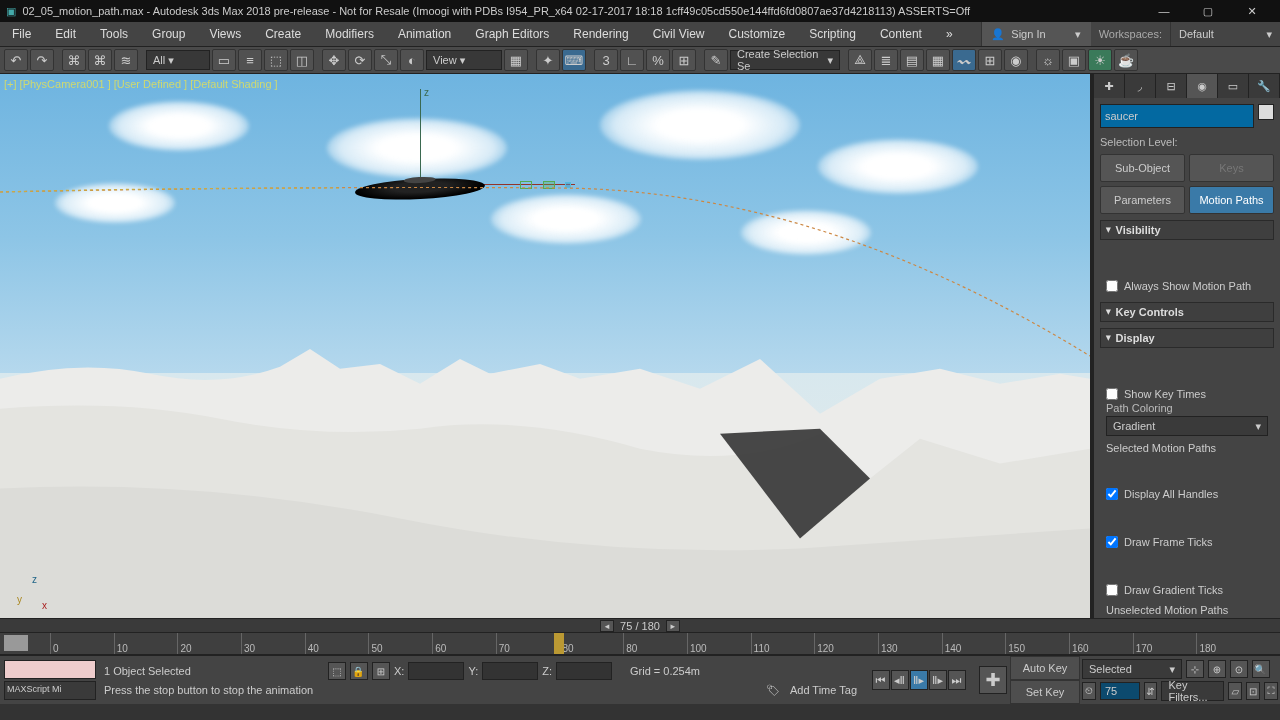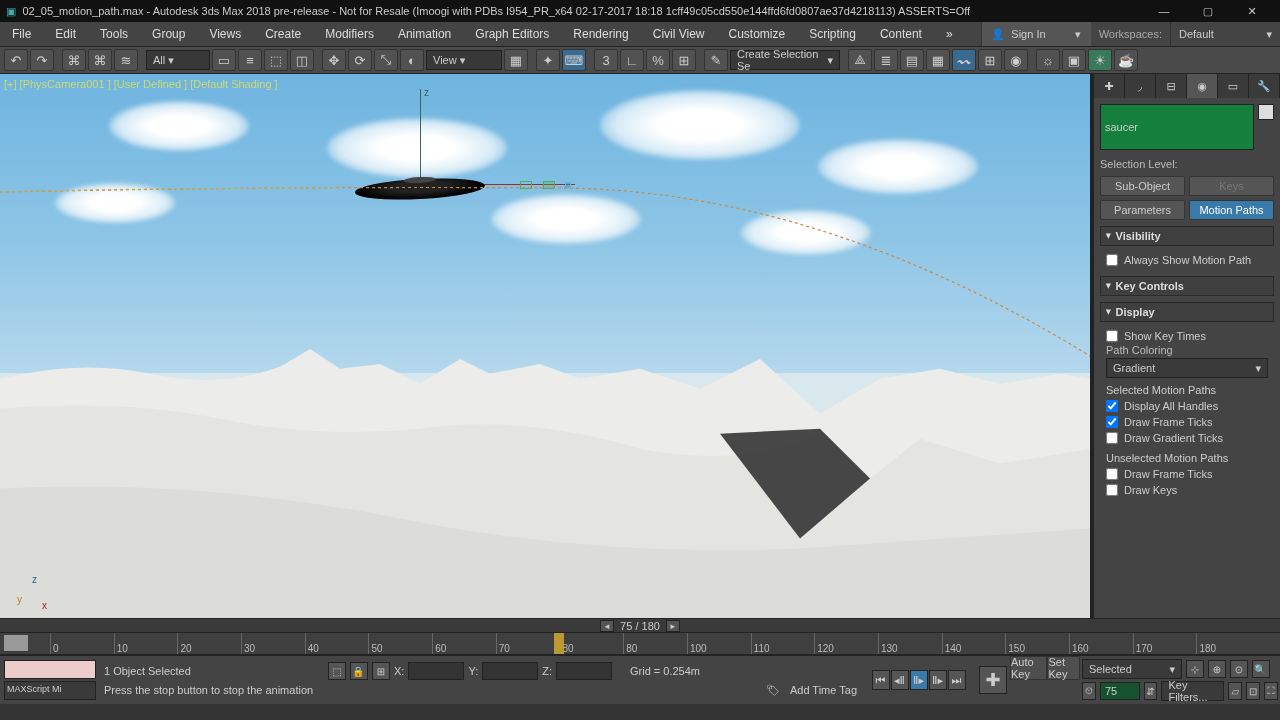--- a/index.html
+++ b/index.html
@@ -40,31 +40,31 @@
 .gizmo .gy { color:#a82; top:0; left:-3px; }
 .gizmo .gz { color:#268; top:-20px; left:12px; }
 .gizmo .gx { color:#a22; top:6px; left:22px; }
 
 .cmdpanel { width:188px; background:#444; display:flex; flex-direction:column; border-left:2px solid #222; }
 .cptabs { height:24px; display:flex; background:#3a3a3a; }
 .cptab { flex:1; display:flex; align-items:center; justify-content:center; border-right:1px solid #222; }
 .cptab.active { background:#555; }
 .cpbody { padding:6px; flex:1; overflow:hidden; }
 .objname { display:flex; gap:4px; margin-bottom:8px; }
-.objname input { flex:1; background:#15803d; border:1px solid #222; color:#ccc; padding:16px 4px; font-size:11px; }
+.objname input { flex:1; background:#0369a1; border:1px solid #222; color:#ccc; padding:5px 4px; font-size:11px; }
 .swatch { width:16px; height:16px; background:#ddd; border:1px solid #222; }
 .sellvl { font-size:11px; margin-bottom:6px; color:#bbb; }
 .btnrow { display:flex; gap:4px; margin-bottom:4px; }
-.pbtn { flex:1; height:20px; background:#555; border:1px solid #333; font-size:11px; color:#ccc; display:flex; align-items:center; justify-content:center; border-radius:2px; }
+.pbtn { flex:1; height:28px; background:#555; border:1px solid #333; font-size:11px; color:#ccc; display:flex; align-items:center; justify-content:center; border-radius:2px; }
 .pbtn.disabled { color:#777; }
 .pbtn.active { background:#3a7aa8; color:#fff; }
 .rollhead { background:#3f3f3f; border:1px solid #2a2a2a; padding:3px 6px; font-size:11px; font-weight:bold; color:#ddd; margin:6px 0 4px; display:flex; align-items:center; gap:4px; }
 .rollhead::before { content:'▸'; font-size:9px; transform:rotate(90deg); display:inline-block; }
 .rollbody { padding:2px 6px; }
-.chk { display:flex; align-items:center; gap:6px; font-size:11px; padding:2px 0; color:#ccc; }
+.chk { display:flex; align-items:center; gap:6px; font-size:11px; padding:2px 0; color:#ccc;margin-top:32px; }
 .chk input { width:12px; height:12px; }
 .tanrow { display:flex; gap:6px; margin:6px 0; }
 .tanbtn { flex:1; height:40px; background:#4a4a4a; border:1px solid #2a2a2a; display:flex; align-items:center; justify-content:center; }
 .dropdown { width:100%; height:20px; background:#3a3a3a; border:1px solid #222; padding:0 6px; font-size:11px; color:#ccc; display:flex; align-items:center; justify-content:space-between; }
 .subhead { font-size:11px; color:#ccc; margin:6px 0 2px; }
 .lbl { font-size:11px; color:#bbb; margin-bottom:2px; }
 
 .trackbar { height:14px; background:#3a3a3a; display:flex; align-items:center; justify-content:center; gap:6px; border-top:1px solid #222; }
 .trackbar .ar { width:14px; height:12px; background:#555; border:1px solid #222; font-size:9px; display:flex; align-items:center; justify-content:center; }
 .trackbar .fr { font-size:11px; }
@@ -82,25 +82,25 @@
 .status .pbox { height:20px; background:#eecccc; border:1px solid #222; }
 .status .col2 { flex:1; padding:4px; display:flex; flex-direction:column; gap:4px; font-size:11px; }
 .status .xyz { display:flex; align-items:center; gap:4px; padding-top:2px; }
 .status .xyzin { width:56px; height:18px; background:#333; border:1px solid #222; }
 .status .sb { width:18px; height:18px; background:#555; border:1px solid #222; display:flex; align-items:center; justify-content:center; font-size:10px; }
 .status .col3 { width:115px; display:flex; align-items:center; justify-content:center; gap:1px; }
 .status .pc { width:18px; height:20px; background:#555; border:1px solid #222; display:flex; align-items:center; justify-content:center; font-size:11px; }
 .status .pc.active { background:#3a7aa8; }
 .status .col4 { width:34px; display:flex; align-items:center; justify-content:center; }
 .status .bigplus { width:28px; height:28px; background:#555; border:1px solid #222; display:flex; align-items:center; justify-content:center; font-size:18px; }
-.status .col5 { width:70px; display:flex; flex-direction:row; }
+.status .col5 { width:70px; display:flex; flex-direction:column; }
 .status .keylab { height:24px; background:#4e4e4e; border:1px solid #333; display:flex; align-items:center; justify-content:center; font-size:11px; }
 .status .col6 { width:200px; display:flex; flex-direction:column; padding:2px; }
 .status .row6 { display:flex; gap:4px; align-items:center; height:22px; }
-.status .spin { width:50px; height:18px; background:#14532d; border:1px solid #222; padding:0 4px; display:flex; align-items:center; }
+.status .spin { width:50px; height:18px; background:#0c4a6e; border:1px solid #222; padding:0 4px; display:flex; align-items:center; }
 </style>
 </head>
 <body>
 
 <div class="titlebar">
   <span style="color:#4aa;margin-right:6px">▣</span>
   <span class="title">02_05_motion_path.max - Autodesk 3ds Max 2018 pre-release - Not for Resale (Imoogi with PDBs I954_PR_x64 02-17-2017 18:18 1cff49c05cd550e144ffd6fd0807ae37d4218113) ASSERTS=Off</span>
   <div class="winbtn">—</div>
   <div class="winbtn">▢</div>
   <div class="winbtn close">✕</div>

